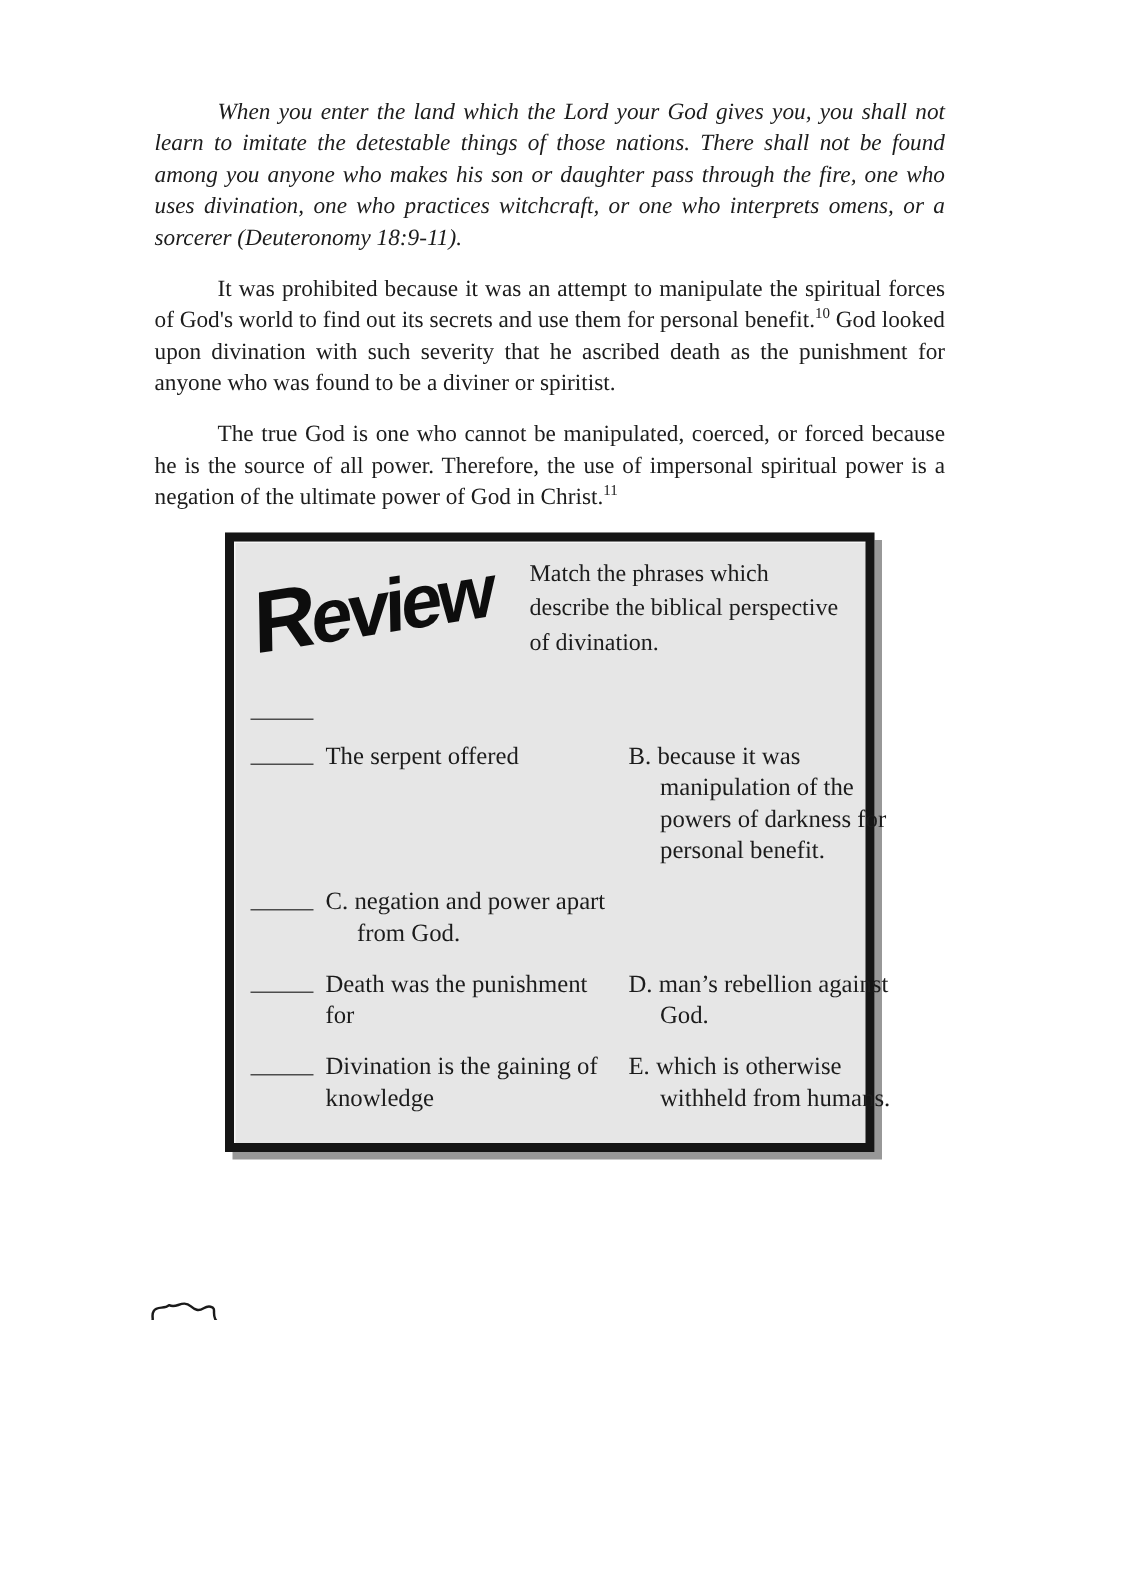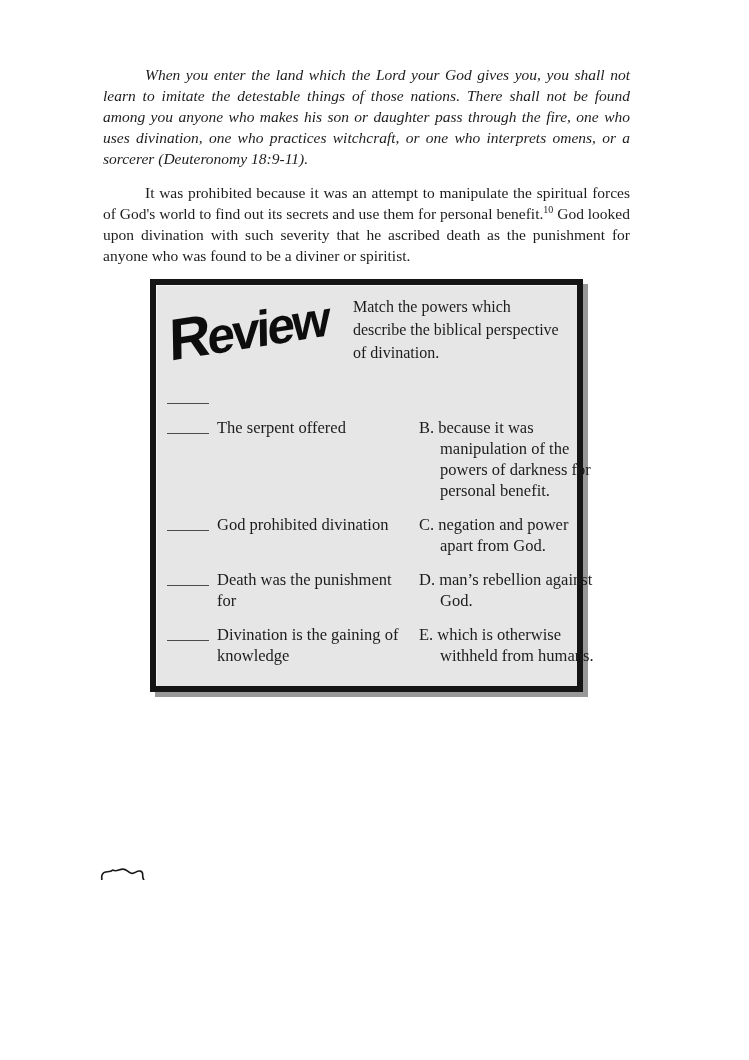--- a/index.html
+++ b/index.html
@@ -108,44 +108,44 @@
 <body>
 
 <div class="page">
   <div class="content">
 
     <p class="para quote">When you enter the land which the Lord your God gives you, you shall not learn to imitate the detestable things of those nations.  There shall not be found among you anyone who makes his son or daughter pass through the fire, one who uses divination, one who practices witchcraft, or one who interprets omens, or a sorcerer (Deuteronomy 18:9-11).</p>
 
     <p class="para"><span>It was prohibited because it was an attempt to manipulate the spiritual forces of God's world to find out its secrets and use them for personal benefit.</span><sup class="fnref">10</sup> <span>God looked upon divination with such severity that he ascribed death as the punishment for anyone who was found to be a diviner or spiritist.</span></p>
 
 
+    <p class="para"><span>The true God is one who cannot be manipulated, coerced, or forced because he is the source of all power.  Therefore, the use of impersonal spiritual power is a negation of the ultimate power of God in Christ.</span><sup class="fnref">11</sup></p>
 
     <div class="review-box">
       <div class="review-header">
         <div class="review-title">Review</div>
         <div class="review-instructions">
-          <div>Match the powers which</div>
+          <div>Match the phrases which</div>
           <div>describe the biblical perspective</div>
           <div>of divination.</div>
         </div>
       </div>
 
       <div class="match-row">
         <span class="blank"></span>
       </div>
 
       <div class="match-row">
         <span class="blank"></span>
         <div class="phrase">The serpent offered</div>
         <div class="answer"><span>B.</span> <span>because it was manipulation of the powers of darkness for personal benefit.</span></div>
       </div>
 
       <div class="match-row">
         <span class="blank"></span>
-        <div class="phrase">God prohibited divination</div>
         <div class="answer"><span>C.</span> <span>negation and power apart from God.</span></div>
       </div>
 
       <div class="match-row">
         <span class="blank"></span>
         <div class="phrase">Death was the punishment for</div>
         <div class="answer"><span>D.</span> <span>man’s rebellion against God.</span></div>
       </div>
 
       <div class="match-row">

